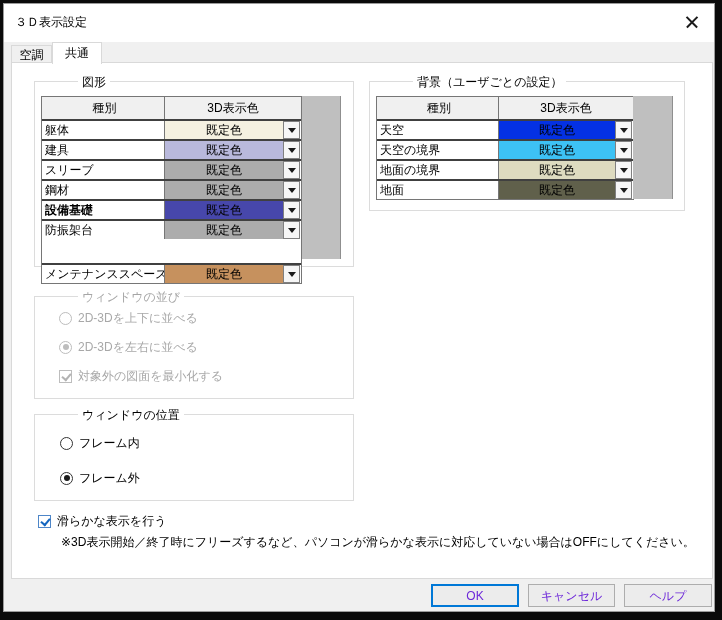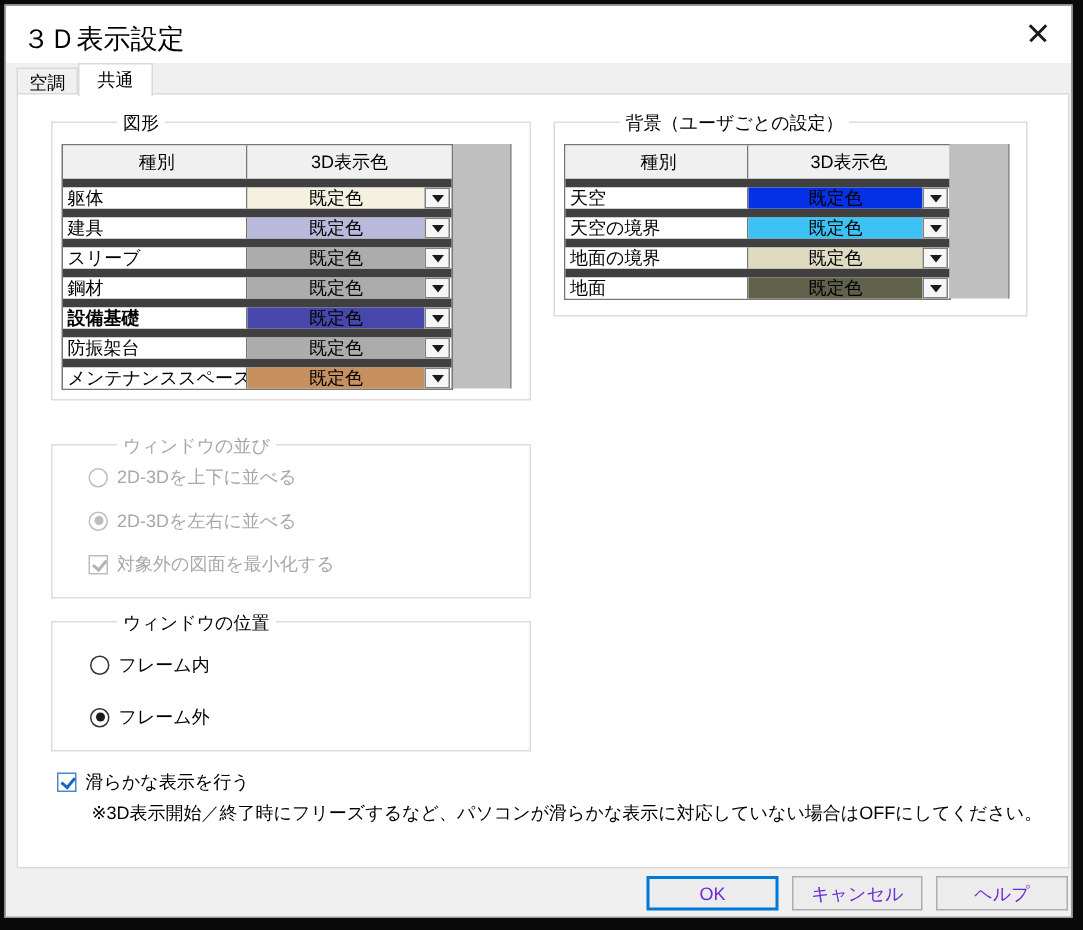--- a/index.html
+++ b/index.html
@@ -1,35 +1,35 @@
 <!DOCTYPE html>
 <html><head>
 <meta charset="utf-8">
 <style>
   html,body{margin:0;padding:0;background:#0a0a0a;width:722px;height:620px;overflow:hidden;
     font-family:"Liberation Sans","DejaVu Sans",sans-serif;}
   *{box-sizing:border-box;}
   .dialog{position:absolute;left:3px;top:3px;width:712px;height:609px;background:#f0f0f0;border:1px solid #9b9b9b;}
   .titlebar{position:absolute;left:0;top:0;width:100%;height:38px;background:#ffffff;}
-  .title{position:absolute;left:11px;top:10px;font-size:18px;color:#000;}
+  .title{position:absolute;left:11px;top:10px;font-size:12px;color:#000;}
   .closebtn{position:absolute;right:8px;top:4px;width:28px;height:28px;cursor:pointer;}
   .closebtn i{position:absolute;left:50%;top:50%;width:15px;height:1.5px;background:#1a1a1a;}
   .closebtn i:nth-child(1){transform:translate(-50%,-50%) rotate(45deg);}
   .closebtn i:nth-child(2){transform:translate(-50%,-50%) rotate(-45deg);}
   .tab{position:absolute;font-size:12px;color:#000;text-align:center;border:1px solid #d9d9d9;
     background:#f0f0f0;line-height:18px;}
   .tab.inactive{left:7px;top:41px;width:41px;height:18px;border-bottom:none;}
   .tab.active{left:48px;top:38px;width:50px;height:22px;background:#fff;border-bottom:none;line-height:21px;z-index:3;}
   .page{position:absolute;left:7px;top:58px;width:702px;height:517px;background:#ffffff;border:1px solid #d9d9d9;z-index:2;}
   .group{position:absolute;border:1px solid #dcdcdc;}
   .group-label{position:absolute;top:-8px;left:8px;background:#ffffff;padding:0 4px;font-size:12px;color:#000;margin-left:35px;}
   .group.disabled .group-label{color:#a6a6a6;}
   
   .grid{position:absolute;border:1px solid #767676;background:#fff;}
-  .trow{display:flex;border-top:6px solid #404040;}
+  .trow{display:flex;border-top:2px solid #404040;}
   .trow:first-child{border-top:none;}
   .tcell{font-size:12px;color:#000;display:flex;align-items:center;overflow:hidden;white-space:nowrap;}
   .thead .tcell{justify-content:center;background:#f0f0f0;}
   .tlabel{padding-left:3px;background:#fff;border-right:1px solid #767676;}
   .tcolor{justify-content:center;}
   .ddbtn{padding:0;margin:0;width:17px;border:1px solid #808080;background:#f6f6f6;
     display:flex;align-items:center;justify-content:center;cursor:pointer;}
   .tri{width:0;height:0;border-left:4px solid transparent;border-right:4px solid transparent;border-top:5px solid #1a1a1a;}
   .filler{position:absolute;background:#bfbfbf;border-right:1px solid #8f8f8f;}
   
@@ -114,21 +114,21 @@
             <span class="tri"></span>
           </button>
         </div>
         <div class="trow" style="height: 20px;">
           <div class="tcell tlabel" style="width: 123px;">防振架台</div>
           <div class="tcell tcolor" style="width: 118px; background: rgb(172, 172, 172);">既定色</div>
           <button class="ddbtn">
             <span class="tri"></span>
           </button>
         </div>
-        <div class="trow" style="height: 20px;">
+        <div class="trow" style="height: 20px; margin-top: 24px;">
           <div class="tcell tlabel" style="width: 123px;">メンテナンススペース</div>
           <div class="tcell tcolor" style="width: 118px; background: rgb(198, 145, 94);">既定色</div>
           <button class="ddbtn">
             <span class="tri"></span>
           </button>
         </div>
       </div>
     <div class="filler" style="left:290px;top:33px;width:39px;height:163px;"></div>
 
     <div class="group" style="left:357px;top:18px;width:316px;height:130px;">

